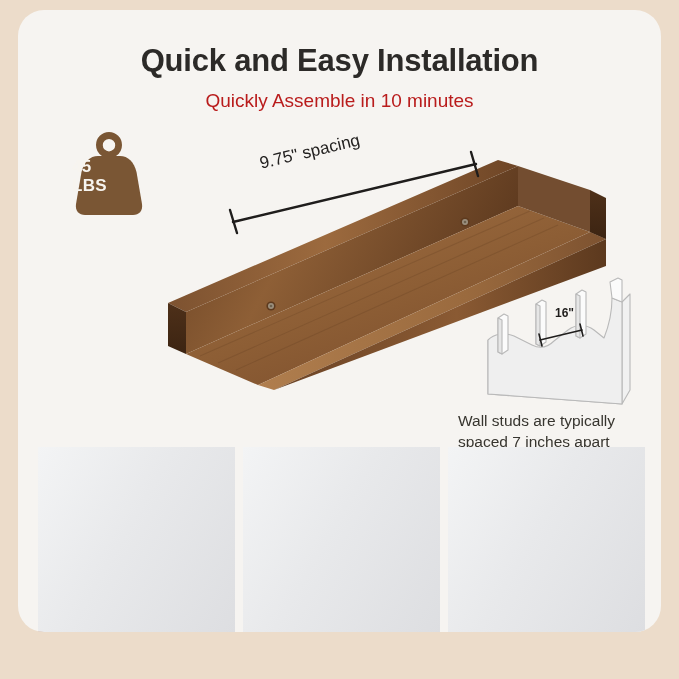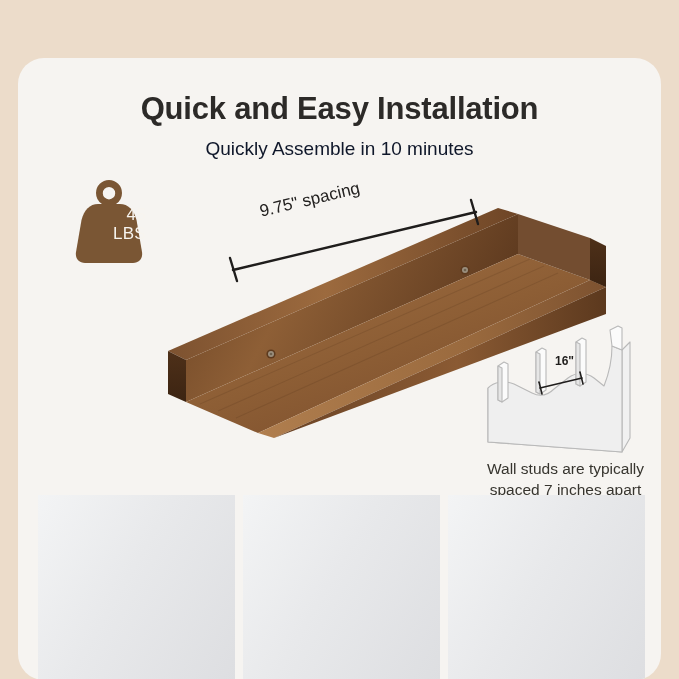--- a/index.html
+++ b/index.html
@@ -19,21 +19,20 @@
   }
   .card {
     position: absolute;
     left: 18px;
     top: 10px;
     width: 643px;
     height: 622px;
     background: #f6f4f1;
     border-radius: 26px;
     overflow: hidden;
-    margin-top: 48px;
   }
 
   
   .title {
     position: absolute;
     left: 0;
     top: 33px;
     width: 100%;
     text-align: center;
     font-size: 31px;
@@ -42,41 +41,41 @@
     color: #2c2a28;
   }
   .subtitle {
     position: absolute;
     left: 0;
     top: 80px;
     width: 100%;
     text-align: center;
     font-size: 19px;
     font-weight: normal;
-    color: #0f172a;
+    color: #b91c1c;
   }
 
   
   .weight-badge {
     position: absolute;
     left: 54px;
     top: 118px;
     width: 74px;
     height: 92px;
   }
   .weight-badge svg { display: block; }
   .weight-text {
     position: absolute;
     left: 0;
     top: 29px;
     width: 74px;
-    text-align: right;
+    text-align: left;
     color: #f7f4ef;
     font-size: 17px;
-    font-weight: normal;
+    font-weight: bold;
     line-height: 19px;
     letter-spacing: 0.3px;
     pointer-events: none;
   }
 
   
   .shelf-wrap {
     position: absolute;
     left: 120px;
     top: 130px;
@@ -121,21 +120,20 @@
     top: 34px;
     font-size: 12px;
     font-weight: bold;
     color: #1f1d1c;
   }
   .studs-caption {
     position: absolute;
     left: 440px;
     top: 400px;
     width: 215px;
-    text-align: center;
     font-size: 15.5px;
     line-height: 21px;
     color: #37352f;
   }
 
   
   .photos {
     position: absolute;
     left: 20px;
     top: 437px;

